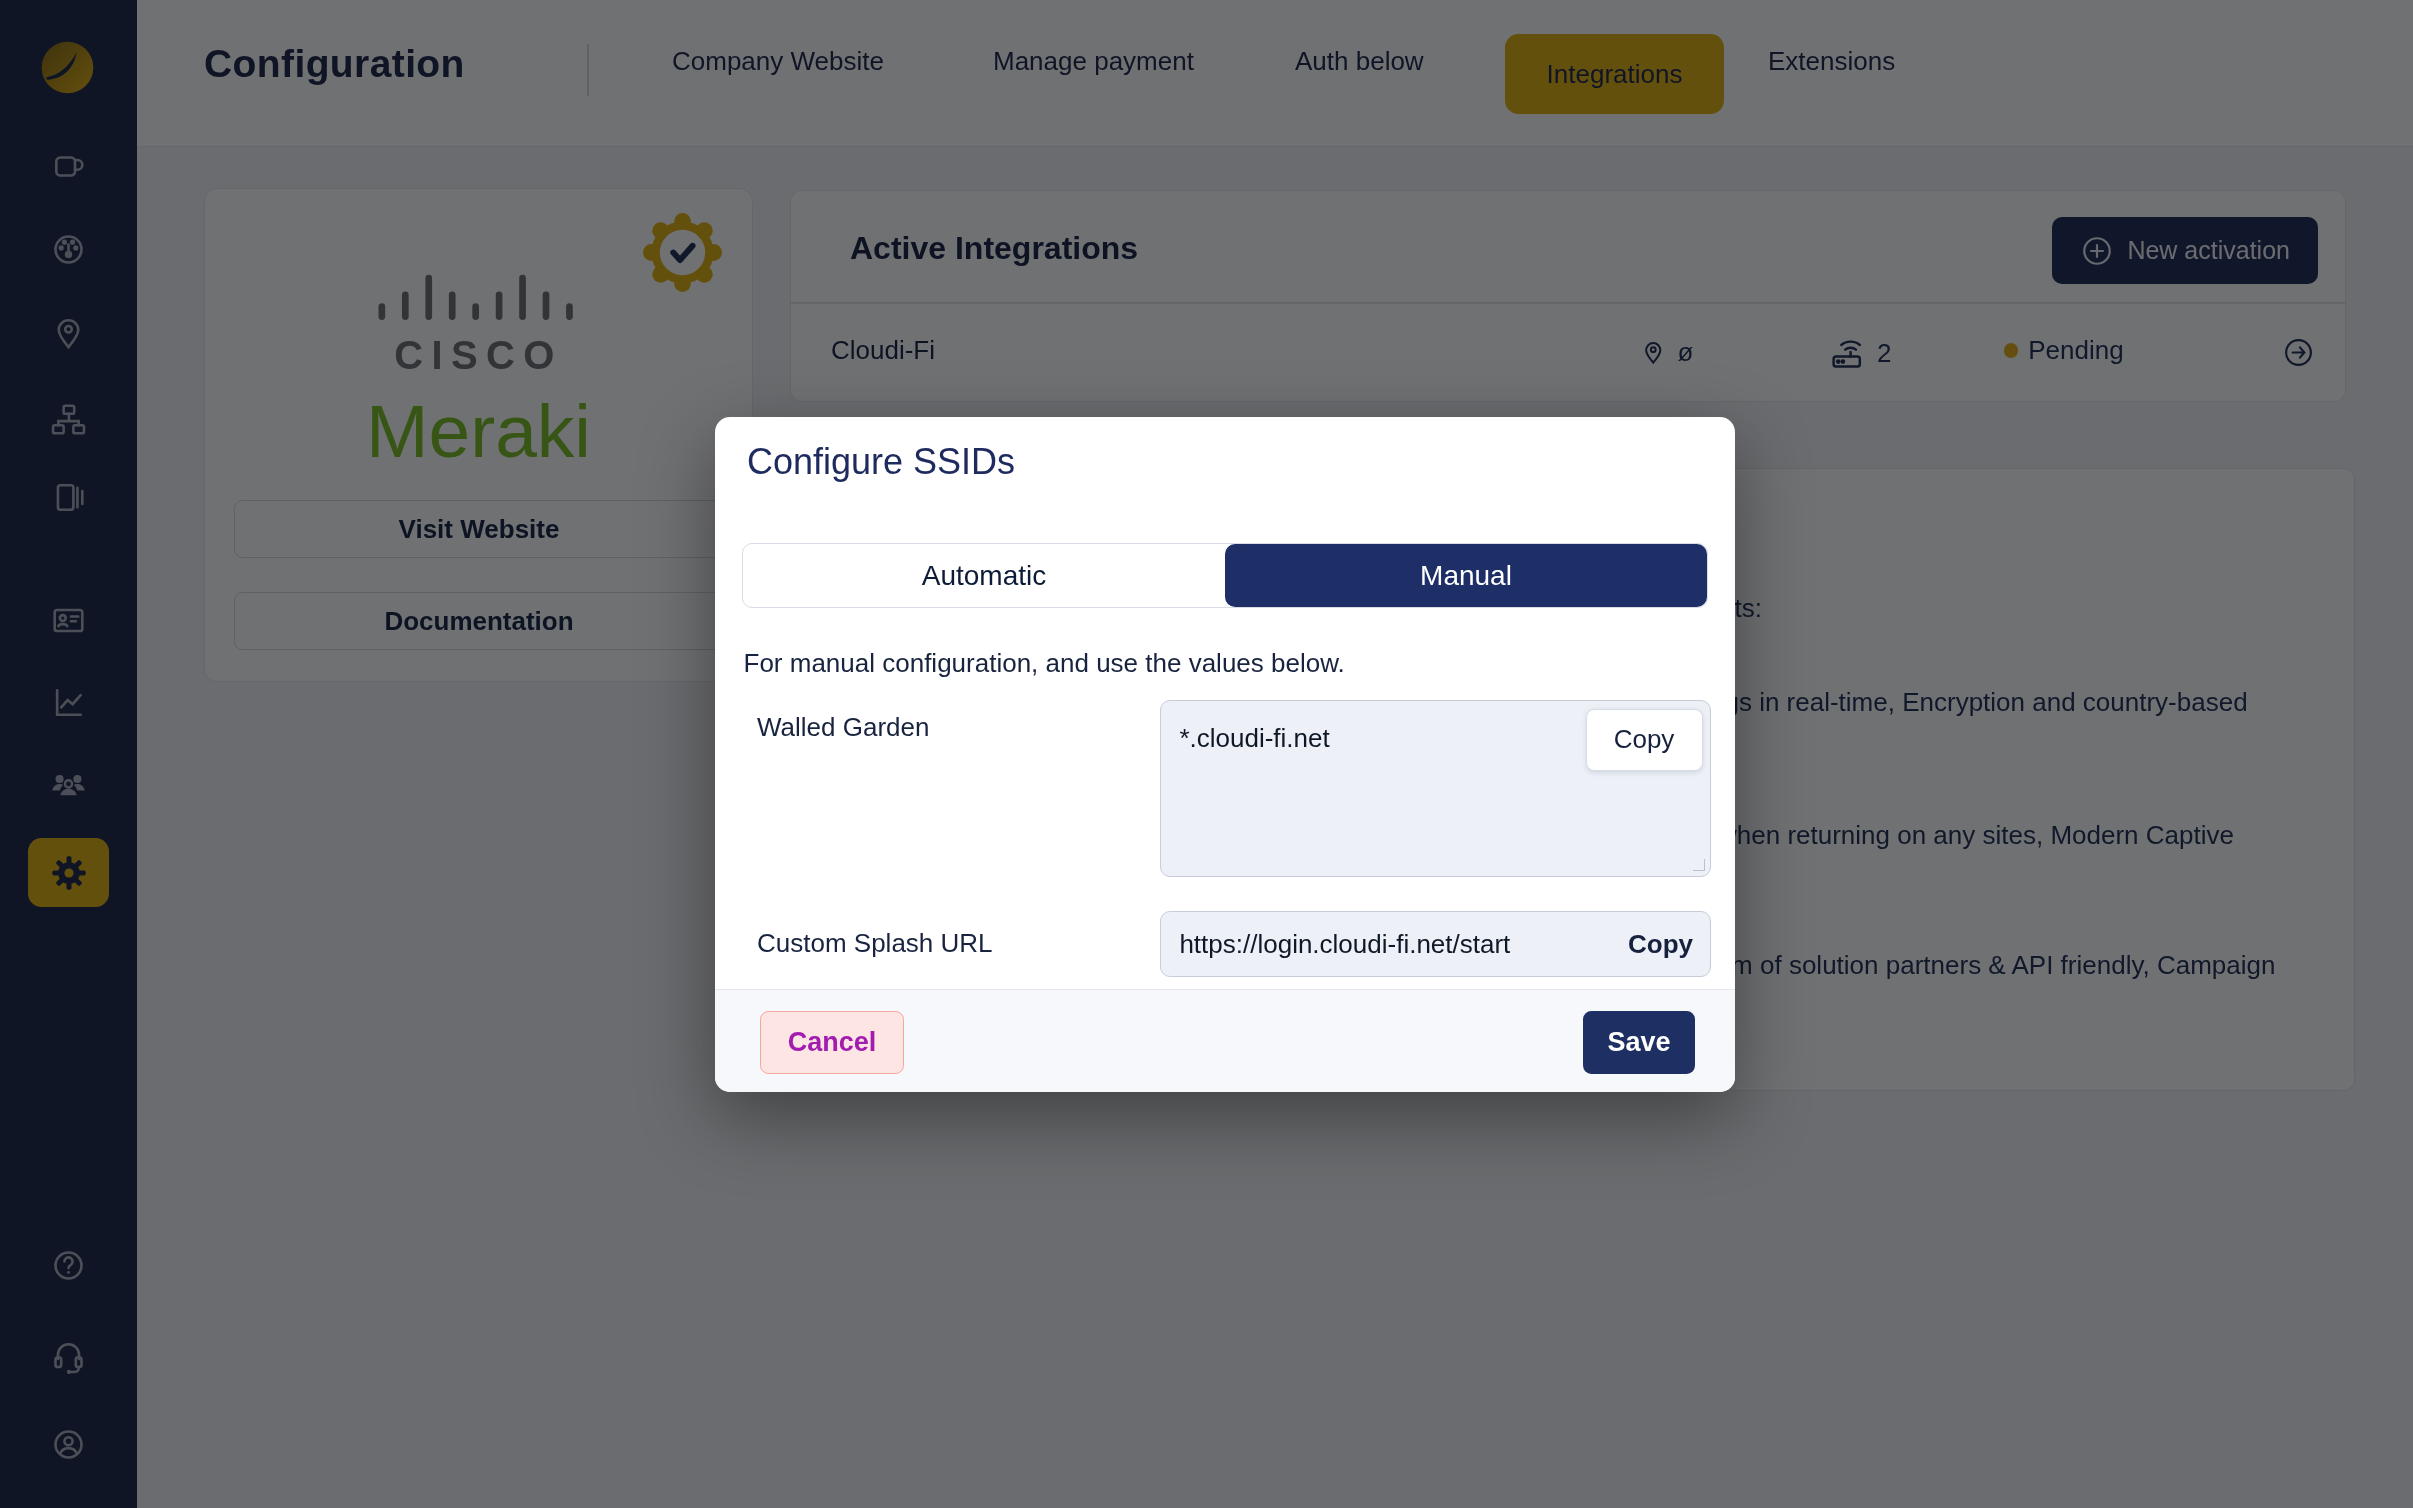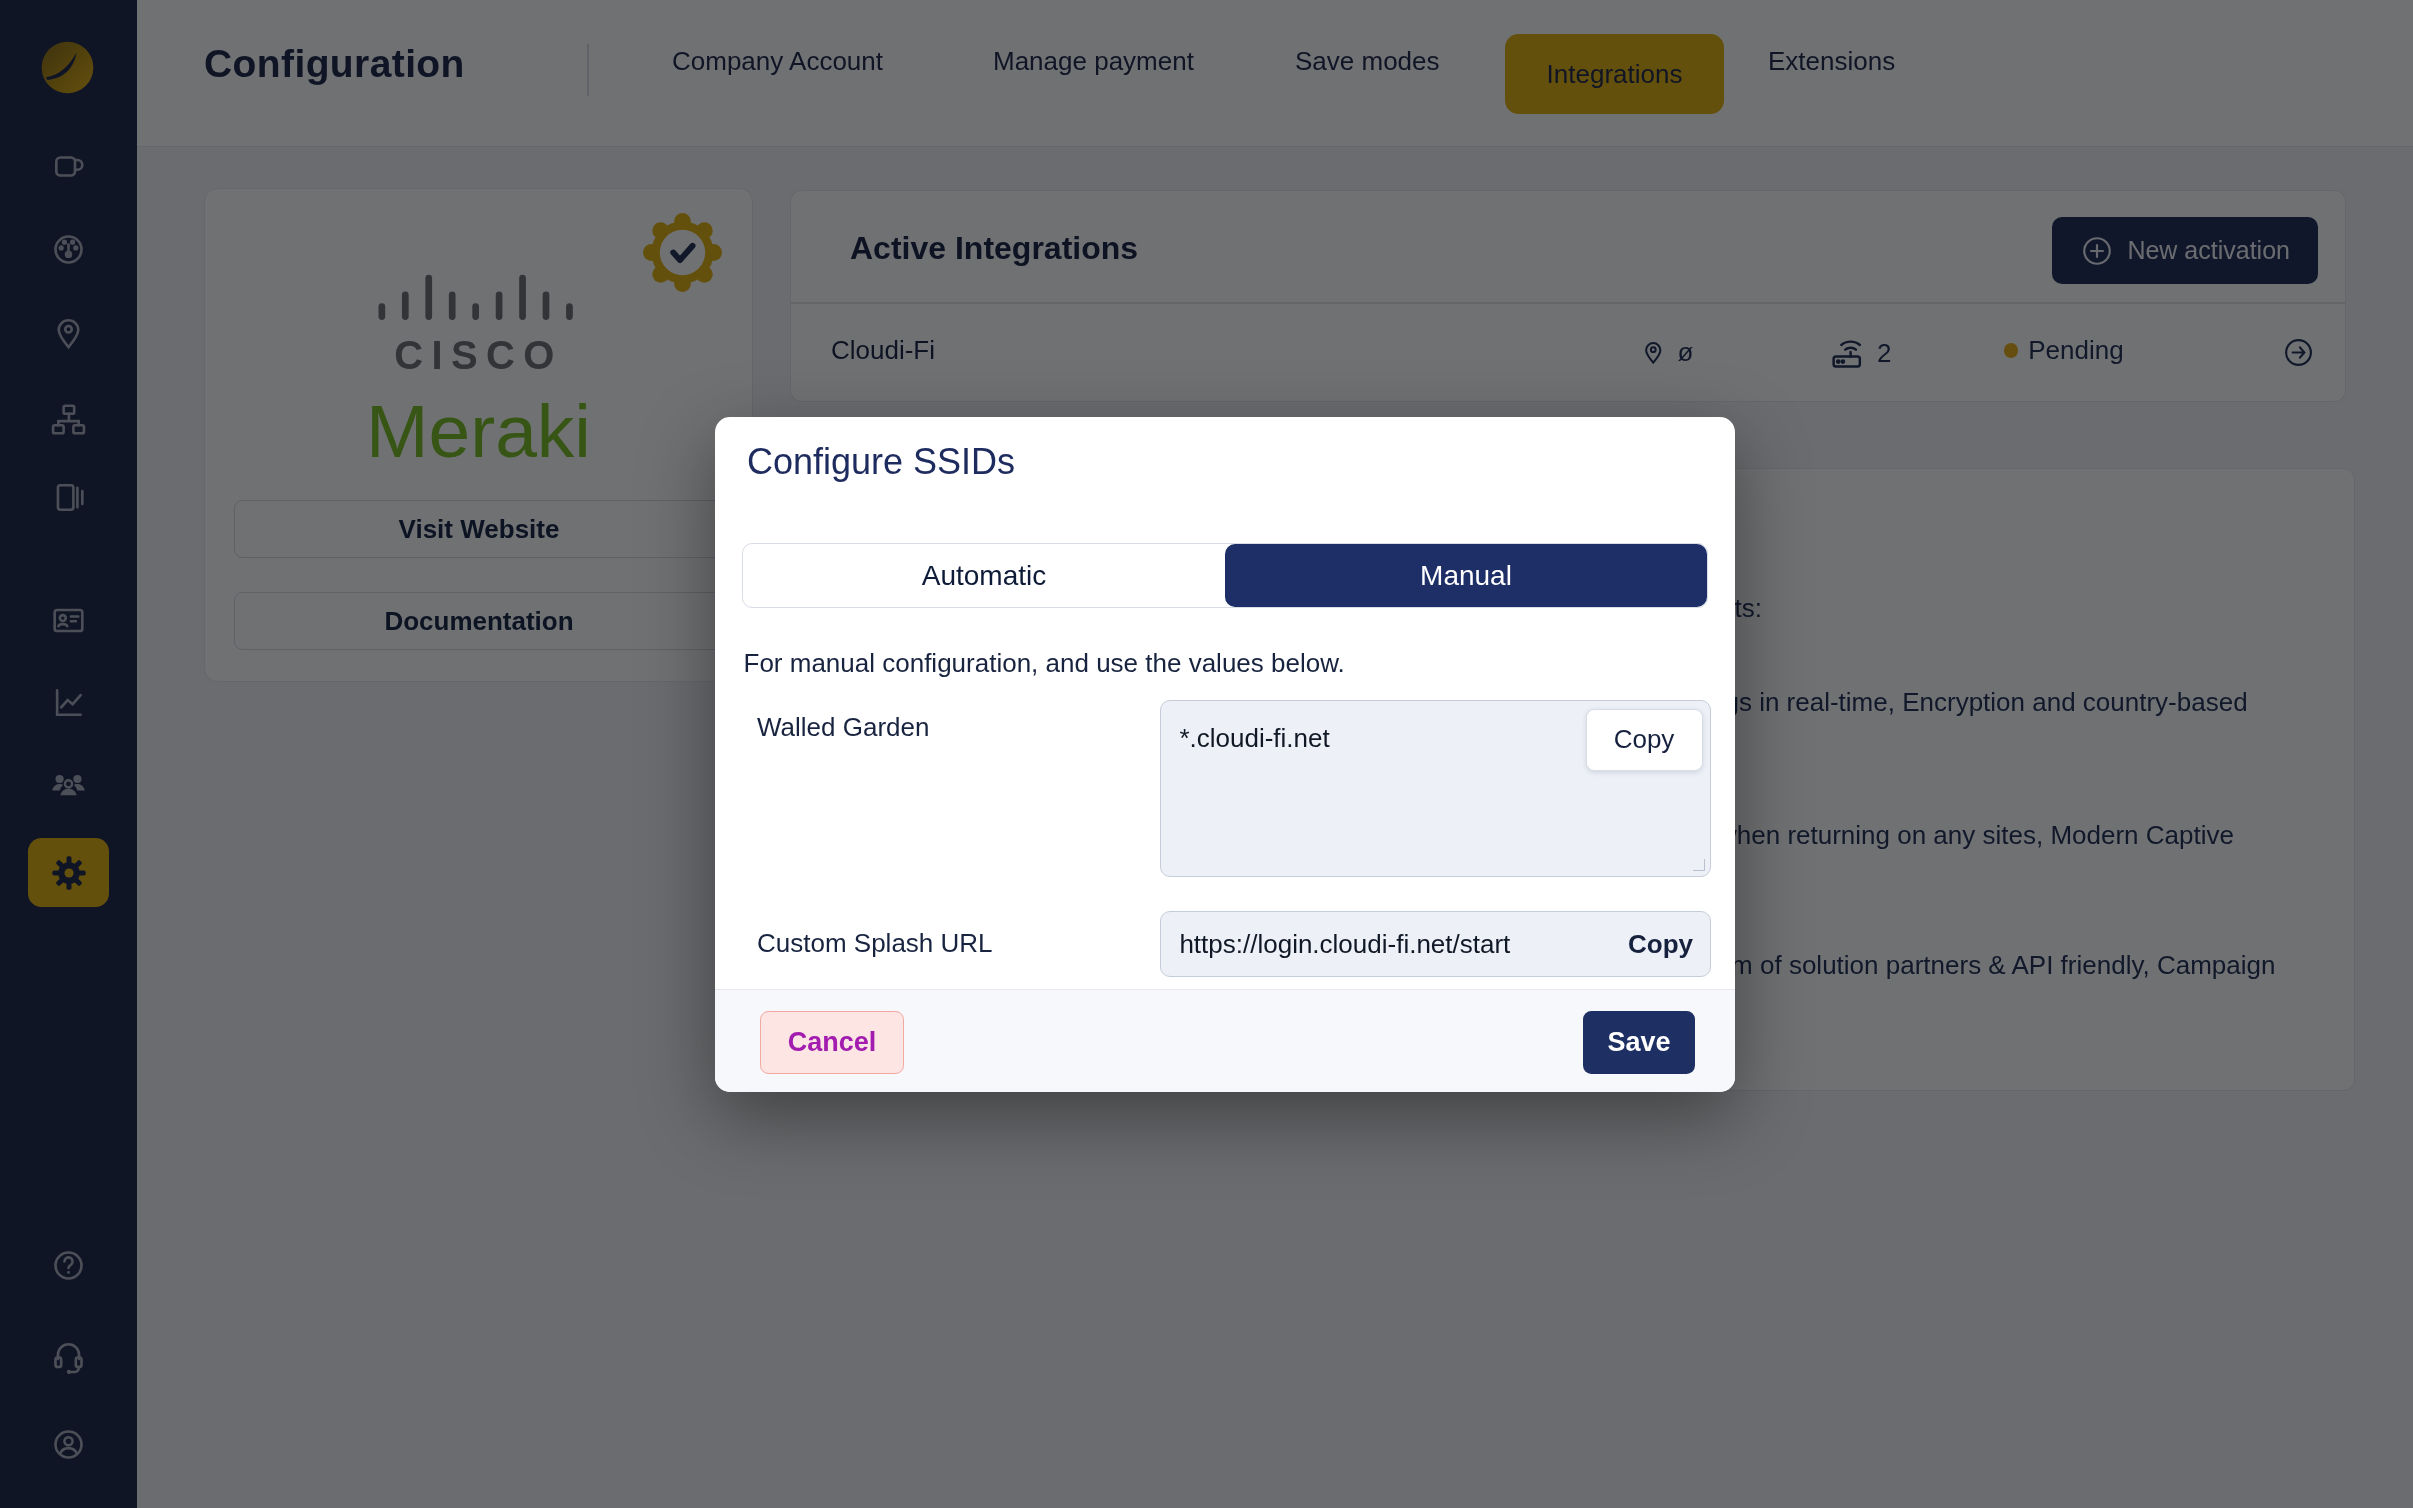--- a/index.html
+++ b/index.html
@@ -177,23 +177,23 @@
         <circle cx="24" cy="24" r="16"></circle>
           <circle cx="24" cy="20" r="5"></circle>
           <path d="M13.5 35.5c2.2-5.2 6.4-7 10.5-7s8.3 1.8 10.5 7"></path>
       </svg>
     </div>
   </nav>
 
   <header class="header">
     <div class="page-title">Configuration</div>
     <div class="hdr-divider"></div>
-    <div class="tab" style="left:535px">Company Account</div>
+    <div class="tab" style="left:535px">Company Website</div>
     <div class="tab" style="left:856px">Manage payment</div>
-    <div class="tab" style="left:1158px">Save modes</div>
+    <div class="tab" style="left:1158px">Auth below</div>
     <div class="tab-pill">Integrations</div>
     <div class="tab" style="left:1631px">Extensions</div>
   </header>
 
   <section class="card">
     <div class="badge">
       <svg viewBox="0 0 94 94">
         <g fill="#E3B00C">
           <circle cx="47" cy="10" r="10"></circle>
             <circle cx="73" cy="21" r="10"></circle>

